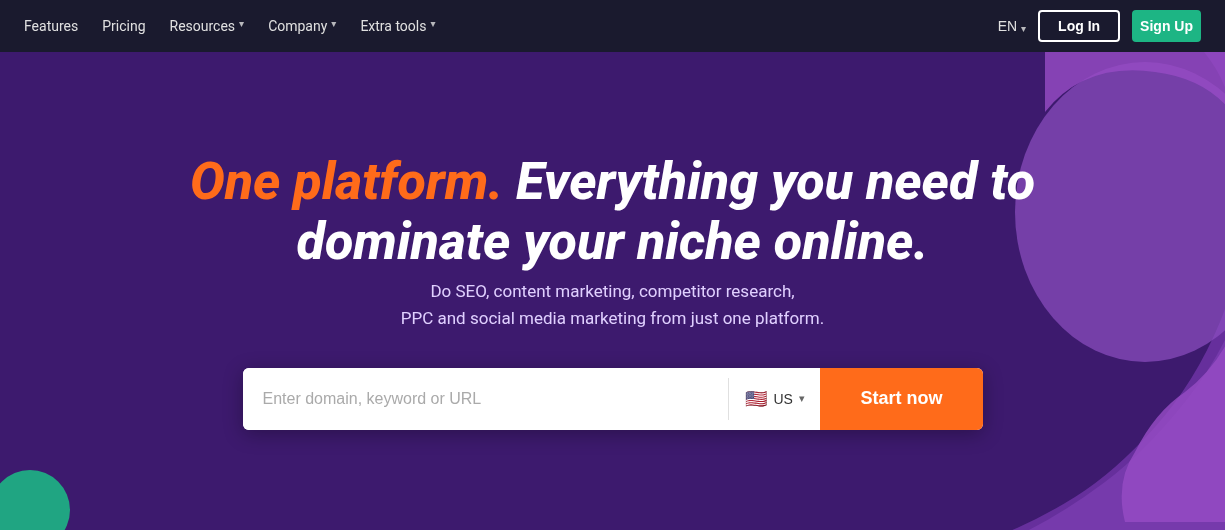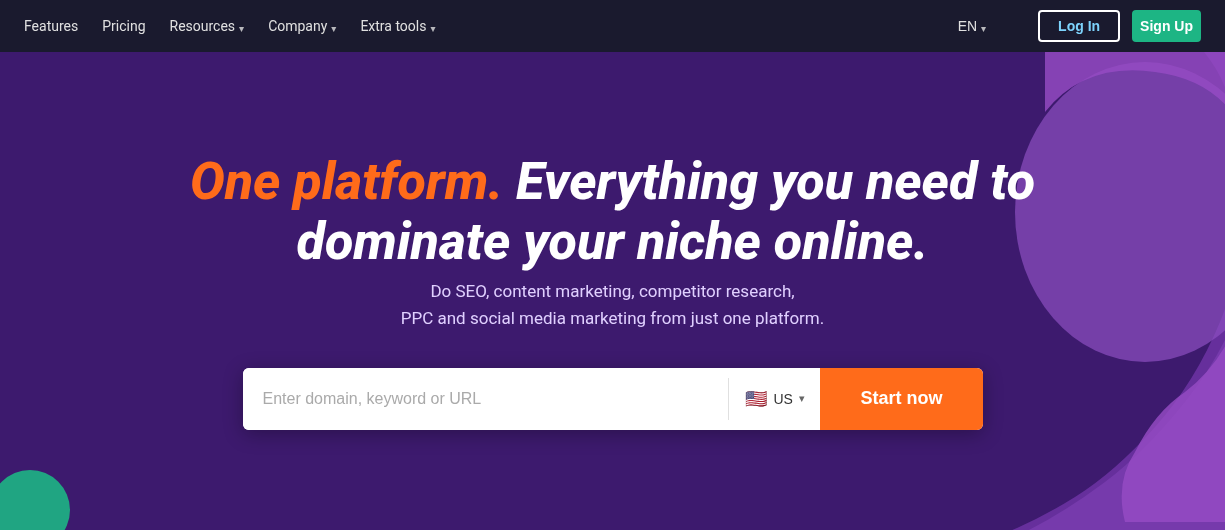--- a/index.html
+++ b/index.html
@@ -36,21 +36,21 @@
       display: flex;
       align-items: center;
       gap: 24px;
       flex: 1;
     }
     .nav-link {
       color: #e0e0e0;
       font-size: 14px;
       text-decoration: none;
       display: flex;
-      align-items: flex-end;
+      align-items: flex-start;
       gap: 4px;
       cursor: pointer;
     }
     .chevron {
       font-size: 10px;
       opacity: 0.8;
     }
     .nav-right {
       display: flex;
       align-items: center;
@@ -63,27 +63,26 @@
       cursor: pointer;
       display: flex;
       align-items: flex-end;
       gap: 4px;
       background: none;
       border: none;
     }
     .btn-login {
       background: transparent;
       border: 2px solid white;
-      color: #7dd3fc;
+      color: #ffffff;
       padding: 6px 18px;
       border-radius: 4px;
       font-size: 14px;
       font-weight: 600;
       cursor: pointer;
-      margin-left: 40px;
     }
     .btn-signup {
       background: #1db584;
       border: none;
       color: white;
       padding: 8px 8px;
       border-radius: 4px;
       font-size: 14px;
       font-weight: 600;
       cursor: pointer;

